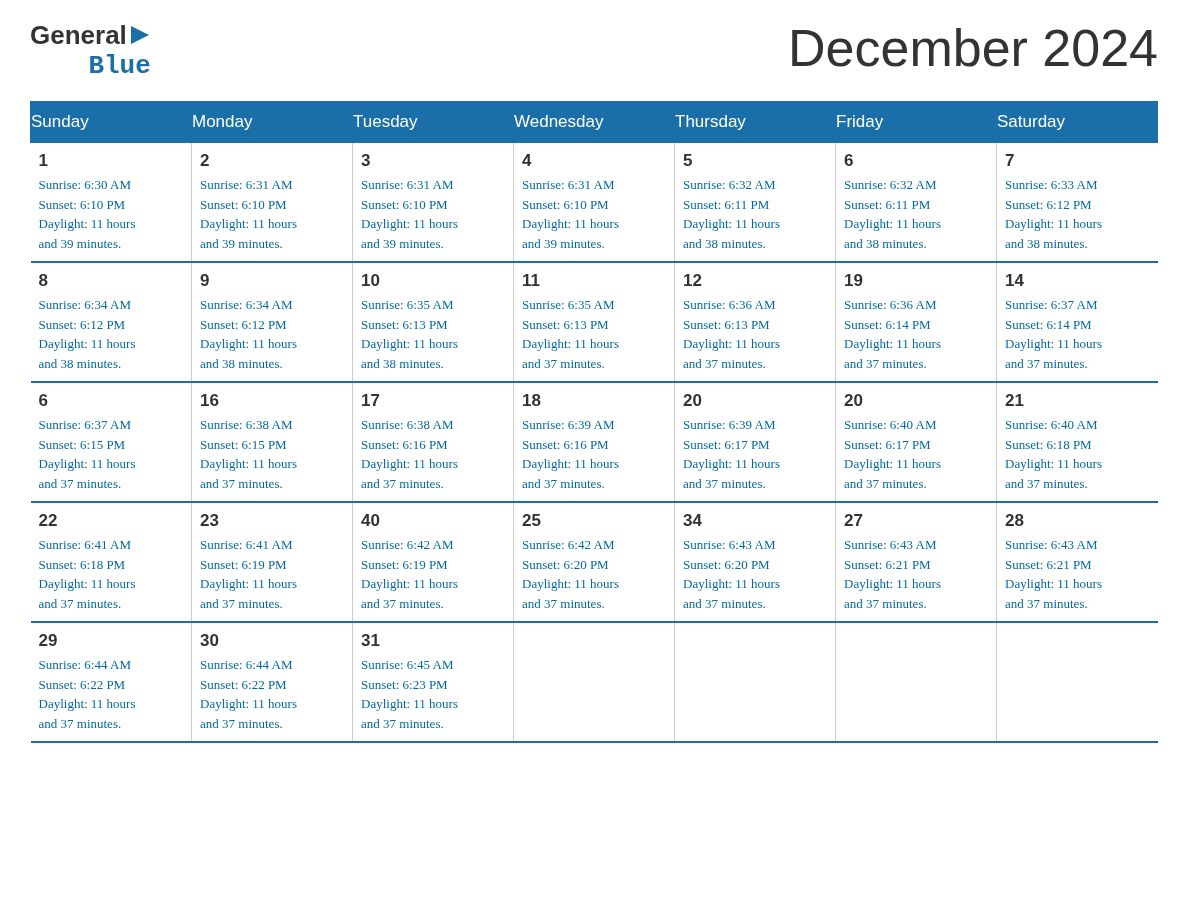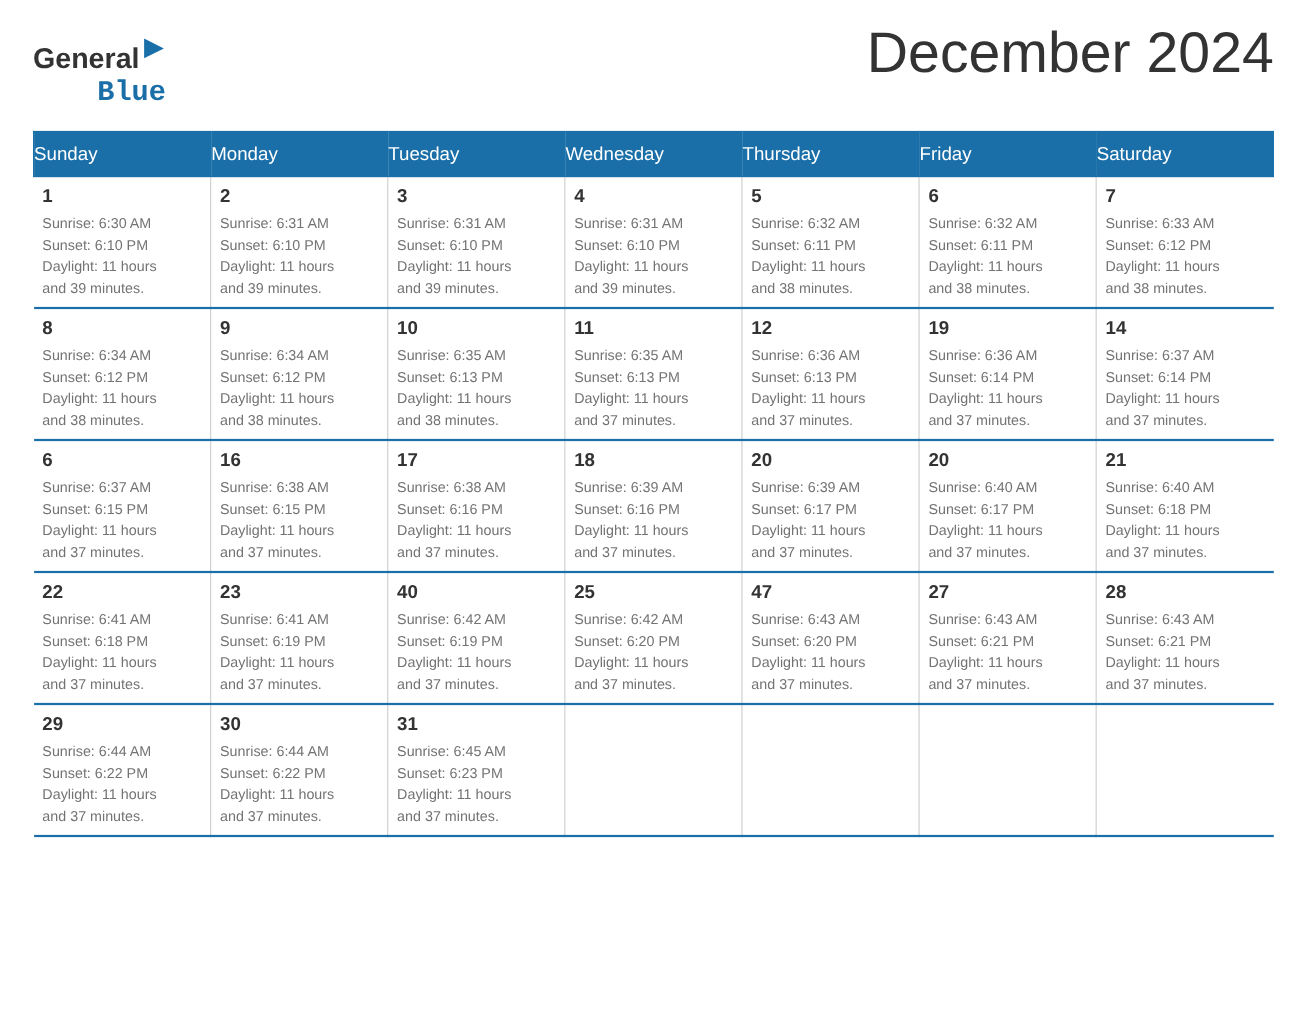--- a/index.html
+++ b/index.html
@@ -13,21 +13,20 @@
     .header {
       display: flex;
       justify-content: space-between;
       align-items: flex-start;
       margin-bottom: 20px;
     }
     .logo-general {
       font-size: 26px;
       font-weight: bold;
       color: #333;
-      margin-top: 18px;
     }
     .logo-blue-text {
       font-size: 26px;
       font-weight: bold;
       color: #1a6fa8;
     }
     .logo-wrapper {
       display: flex;
       flex-direction: column;
     }
@@ -81,22 +80,23 @@
     }
     .day-number {
       font-size: 17px;
       font-weight: bold;
       color: #333;
       display: block;
       margin-bottom: 4px;
     }
     .day-info {
       font-size: 13px;
-      color: #737373;
+      color: #0369a1;
       line-height: 1.5;
+      font-family: Liberation Serif, serif;
     }
     .empty-cell {
       background: #fff;
     }
   </style>
 </head>
 <body>
 
 <div class="header">
   <div class="logo-wrapper">
@@ -354,21 +354,21 @@
         <td>
         <span class="day-number">25</span>
         <div class="day-info">
           Sunrise: 6:42 AM<br>
           Sunset: 6:20 PM<br>
           Daylight: 11 hours<br>
           and 37 minutes.
         </div>
       </td>
         <td>
-        <span class="day-number">47</span>
+        <span class="day-number">34</span>
         <div class="day-info">
           Sunrise: 6:43 AM<br>
           Sunset: 6:20 PM<br>
           Daylight: 11 hours<br>
           and 37 minutes.
         </div>
       </td>
         <td>
         <span class="day-number">27</span>
         <div class="day-info">

